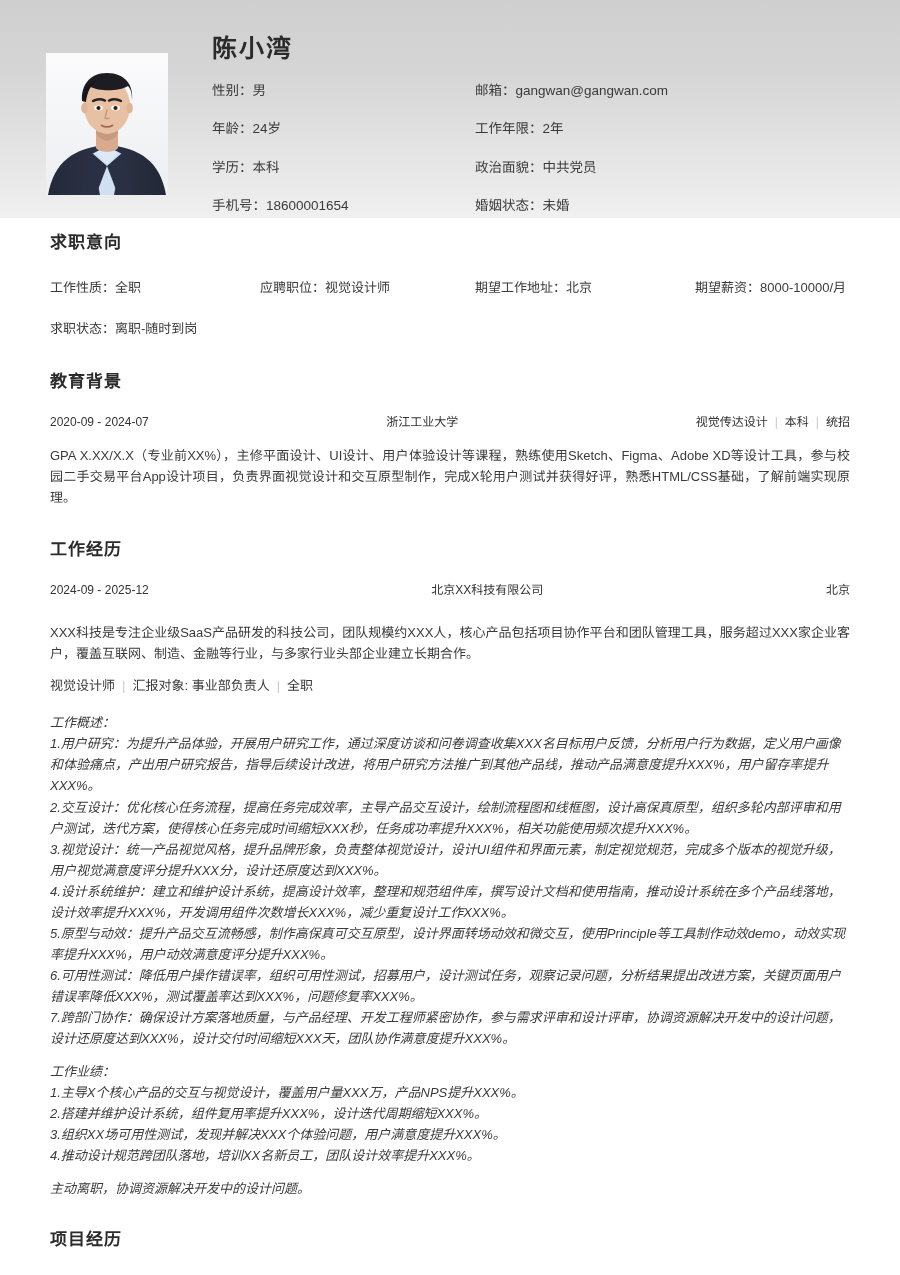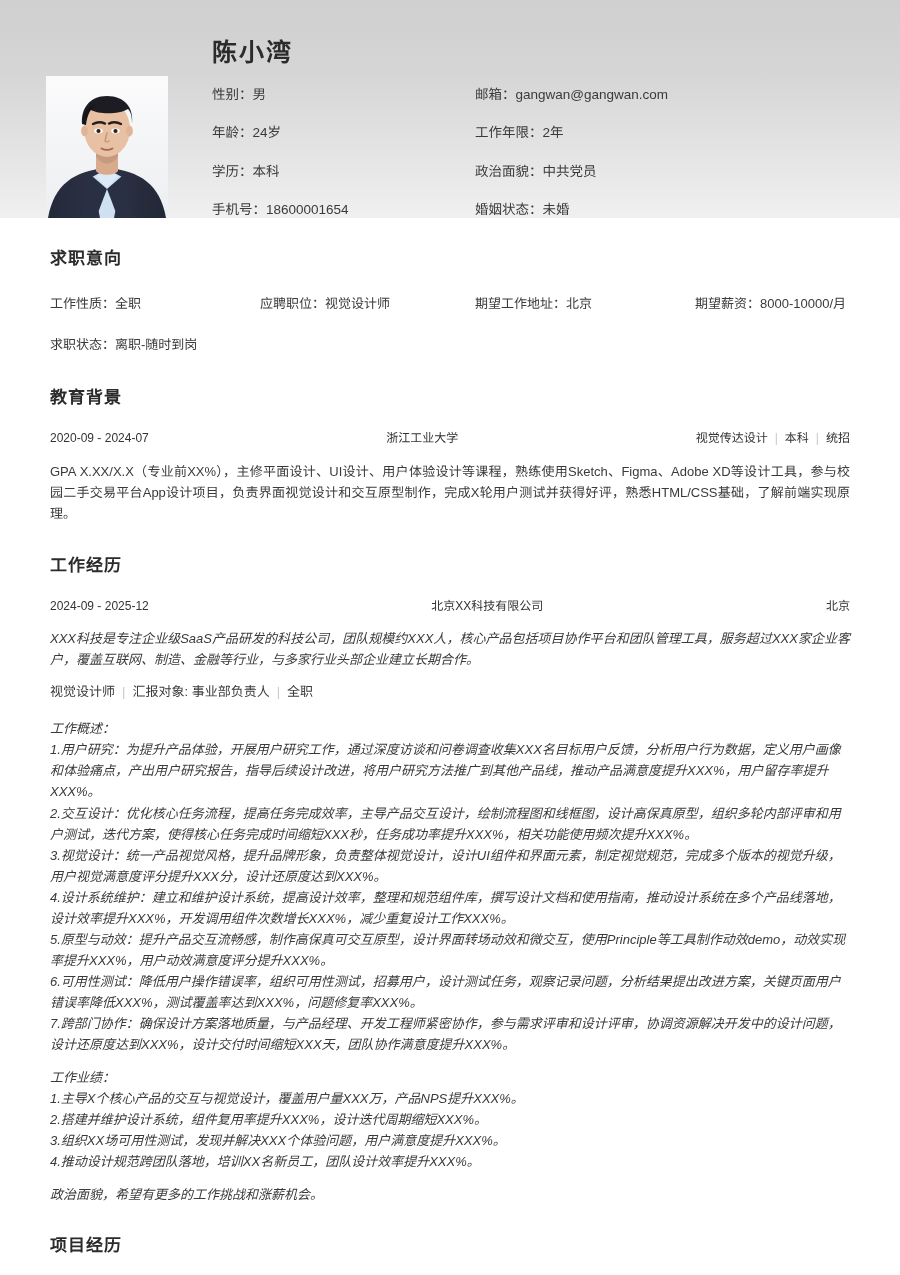--- a/index.html
+++ b/index.html
@@ -22,21 +22,21 @@
     overflow: hidden;
     background: #ffffff;
   }
 
   
   .header {
     width: 900px;
     height: 218px;
     background: linear-gradient(to bottom, #cfcfd0 0%, #d6d6d7 35%, #e4e4e5 70%, #f0f0f1 100%);
     display: flex;
-    align-items: flex-end;
+    align-items: center;
     padding: 30px 0 0 46px;
   }
   .photo-frame {
     width: 122px;
     height: 142px;
     flex: 0 0 auto;
     background: #f4f5f7;
     overflow: hidden;
     position: relative;
   }
@@ -114,41 +114,41 @@
   .block-lines {
     font-size: 13px;
     line-height: 1.62;
     color: #3a3a3a;
     font-style: italic;
   }
   .block-lines .ln { display: block; }
   .block-lines .ln.blank { height: 0.9em; }
 
   
-  .sec-intent       { padding-top: 32px; }
+  .sec-intent       { padding-top: 16px; }
   .intent-grid {
     display: flex;
     font-size: 13px;
     color: #3a3a3a;
     margin-top: 26px;
   }
   .intent-grid .ig  { flex: 0 0 auto; }
   .ig1 { width: 210px; }
   .ig2 { width: 215px; }
   .ig3 { width: 220px; }
   .ig4 { width: auto; }
   .intent-row2 { margin-top: 22px; font-size: 13px; color: #3a3a3a; }
 
   .sec-edu       { padding-top: 36px; }
   .edu-row       { margin-top: 25px; }
   .edu-desc      { margin-top: 14px; }
 
   .sec-work      { padding-top: 33px; }
   .work-row      { margin-top: 25px; }
-  .work-desc     { margin-top: 14px; font-style: italic; }
+  .work-desc     { margin-top: 24px; }
   .work-meta     { margin-top: 14px; }
   .work-body     { margin-top: 17px; }
 
   .sec-proj      { padding-top: 32px; }
 </style>
 </head>
 <body>
 
 <div class="page">
 
@@ -281,21 +281,21 @@
         <span class="ln">5.原型与动效：提升产品交互流畅感，制作高保真可交互原型，设计界面转场动效和微交互，使用Principle等工具制作动效demo，动效实现率提升XXX%，用户动效满意度评分提升XXX%。</span>
         <span class="ln">6.可用性测试：降低用户操作错误率，组织可用性测试，招募用户，设计测试任务，观察记录问题，分析结果提出改进方案，关键页面用户错误率降低XXX%，测试覆盖率达到XXX%，问题修复率XXX%。</span>
         <span class="ln">7.跨部门协作：确保设计方案落地质量，与产品经理、开发工程师紧密协作，参与需求评审和设计评审，协调资源解决开发中的设计问题，设计还原度达到XXX%，设计交付时间缩短XXX天，团队协作满意度提升XXX%。</span>
         <span class="ln blank"></span>
         <span class="ln">工作业绩：</span>
         <span class="ln">1.主导X个核心产品的交互与视觉设计，覆盖用户量XXX万，产品NPS提升XXX%。</span>
         <span class="ln">2.搭建并维护设计系统，组件复用率提升XXX%，设计迭代周期缩短XXX%。</span>
         <span class="ln">3.组织XX场可用性测试，发现并解决XXX个体验问题，用户满意度提升XXX%。</span>
         <span class="ln">4.推动设计规范跨团队落地，培训XX名新员工，团队设计效率提升XXX%。</span>
         <span class="ln blank"></span>
-        <span class="ln">政治面貌，希望有更多的工作挑战和涨薪机会。</span>
+        <span class="ln">主动离职，协调资源解决开发中的设计问题。</span>
       </div>
     </div>
 
     <div class="section sec-proj">
       <div class="section-title">项目经历</div>
 
     </div>
 
   </div>
 </div>

